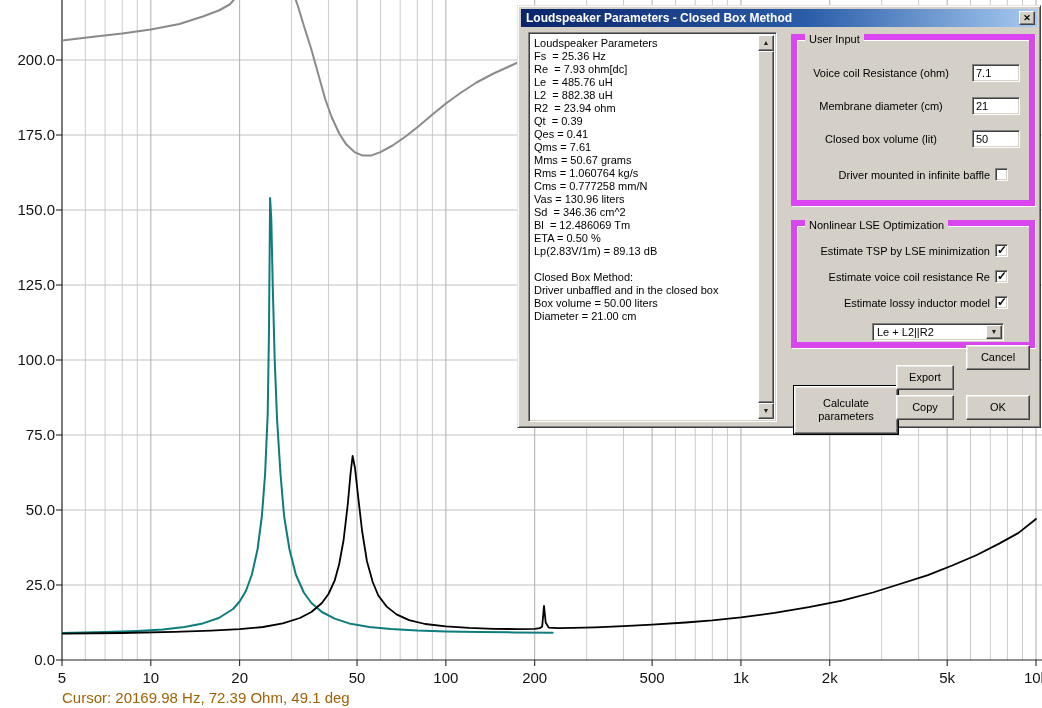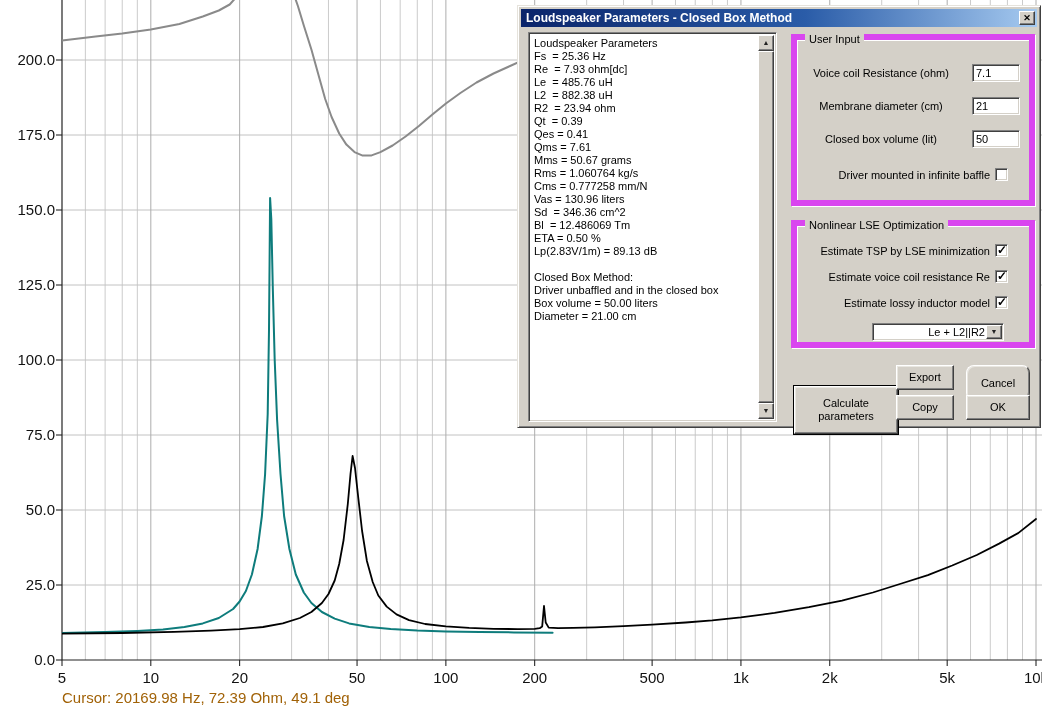--- a/index.html
+++ b/index.html
@@ -43,32 +43,32 @@
   .ui-label{position:absolute;left:0;top:0;width:168px;text-align:center;font-size:11px;line-height:18px;color:#000;}
   .ui-input{position:absolute;left:175px;top:0;width:48px;height:18px;background:#fff;font-size:11px;
     font-family:inherit;padding:1px 3px;color:#000;outline:none;}
 
   .chk-row{position:absolute;left:0;right:0;height:14px;}
   .chk-label{position:absolute;left:0;top:0;width:193px;text-align:right;font-size:11px;line-height:14px;color:#000;}
   .checkbox{position:absolute;left:198px;top:0;width:13px;height:13px;background:#ffffff;}
   .checkbox.checked::after{content:"\2713";position:absolute;left:1px;top:-2px;font-size:12px;font-weight:bold;color:#000;}
 
   .dropdown{position:absolute;left:75px;top:97px;width:132px;height:18px;background:#ffffff;}
-  .dd-value{position:absolute;left:4px;top:1px;right:18px;font-size:11px;line-height:15px;color:#000;white-space:nowrap;overflow:hidden;text-align:right;}
+  .dd-value{position:absolute;left:4px;top:1px;right:18px;font-size:11px;line-height:15px;color:#000;white-space:nowrap;overflow:hidden;}
   .dd-btn{position:absolute;right:1px;top:1px;width:16px;height:14px;background:#d4d0c8;border:1px solid;
     border-color:#ffffff #404040 #404040 #ffffff;box-shadow:inset -1px -1px 0 #808080;
     font-size:7px;line-height:12px;text-align:center;color:#222;}
 
   .btn{position:absolute;background:#d4d0c8;border:1px solid;border-color:#ffffff #404040 #404040 #ffffff;
     box-shadow:inset -1px -1px 0 #808080, inset 1px 1px 0 #e9e7e1;font-size:11px;color:#000;
     display:flex;align-items:center;justify-content:center;text-align:center;cursor:default;padding:2px 4px;line-height:13px;}
   .btn.default{box-shadow:0 0 0 1px #000, inset -1px -1px 0 #808080, inset 1px 1px 0 #e9e7e1;}
   .btn-calc{left:276px;top:380px;width:104px;height:48px;}
   .btn-export{left:378px;top:359px;width:58px;height:25px;}
-  .btn-cancel{left:448px;top:359px;width:64px;height:36px;border-radius:8px;}
+  .btn-cancel{left:448px;top:339px;width:64px;height:25px;}
   .btn-copy{left:378px;top:389px;width:58px;height:25px;}
   .btn-ok{left:448px;top:389px;width:64px;height:25px;}
 </style>
 </head>
 <body>
 
 <div id="stage">
 
   <svg id="chart-svg" width="1042" height="708">
       <line x1="85.36317263147856" y1="0" x2="85.36317263147856" y2="660" stroke="#cbcbcb" stroke-width="1"></line>

